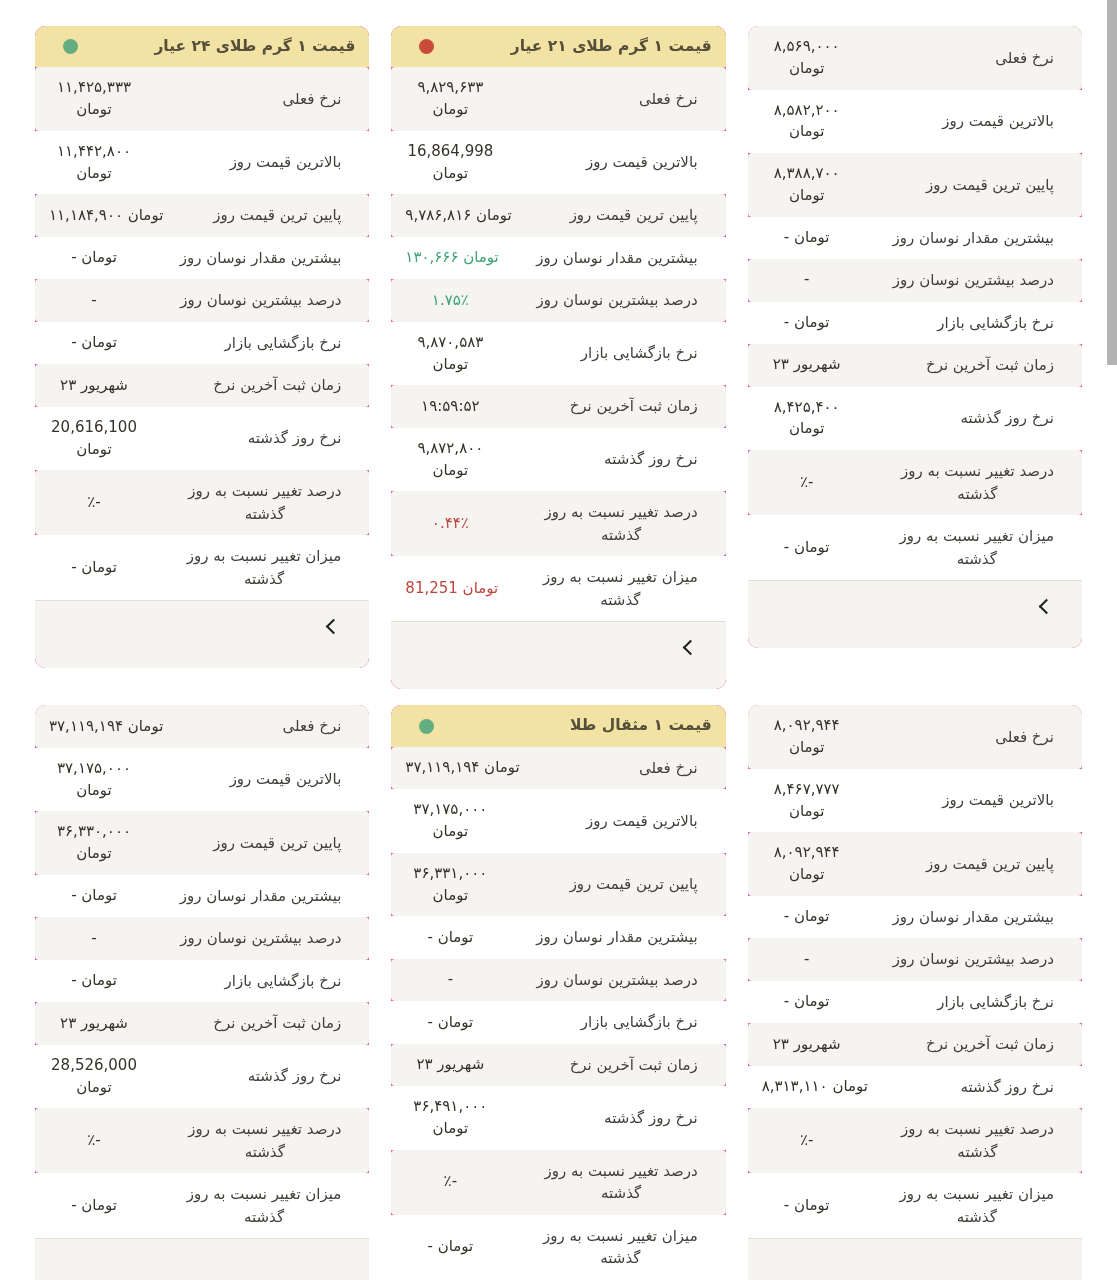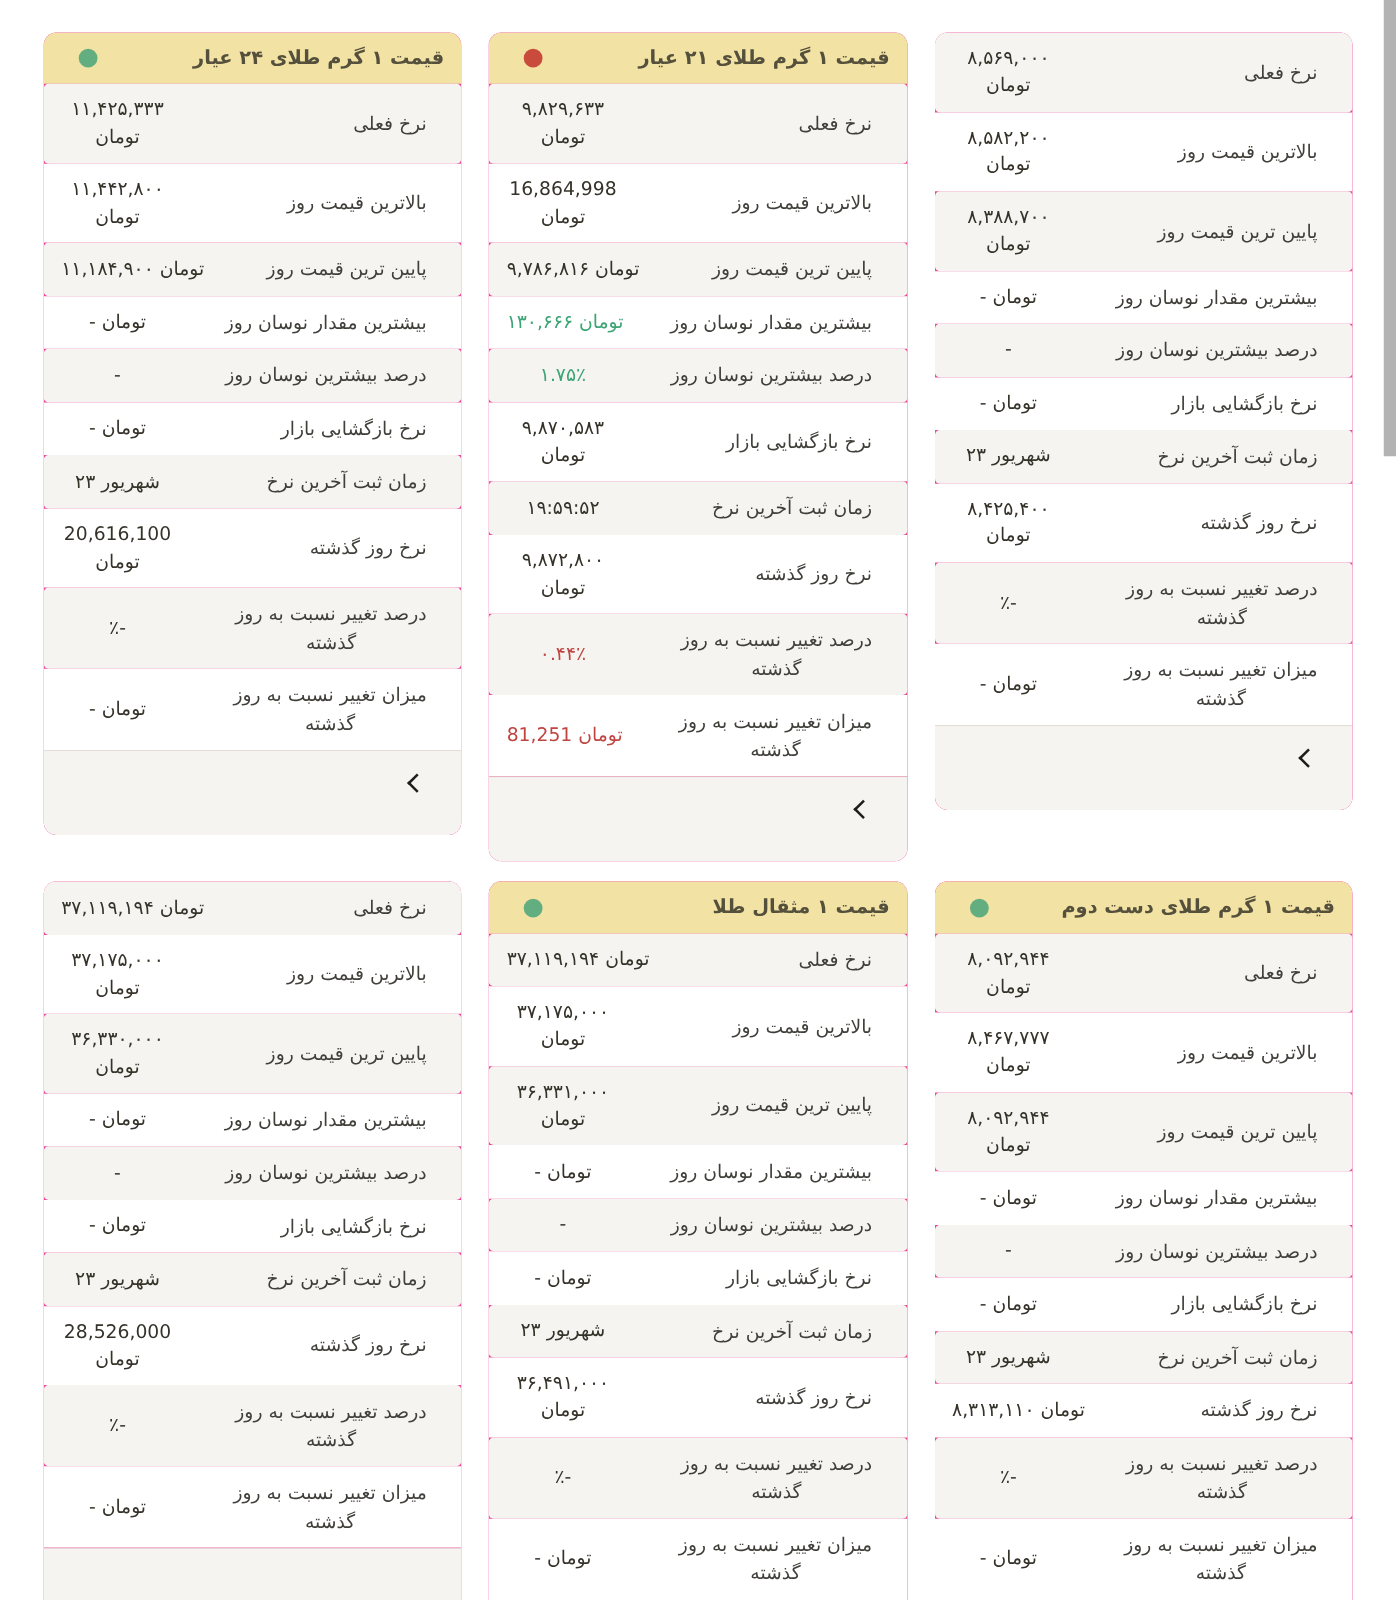--- a/index.html
+++ b/index.html
@@ -306,24 +306,20 @@
 گذشته</div>
     <div class="row-value">- تومان</div>
   </div>
 </div>
     <div class="card-footer">
       <span class="chevron-left"></span>
     </div>
   </div>
 
   <div class="card">
-    <div class="card-header">
-      <span class="card-title">قیمت ۱ گرم طلای دست دوم</span>
-      <span class="status-dot dot-green"></span>
-    </div>
     <div class="rows">
   <div class="row alt">
     <div class="row-label">نرخ فعلی</div>
     <div class="row-value">۸,۰۹۲,۹۴۴
 تومان</div>
   </div>
 
   <div class="row">
     <div class="row-label">بالاترین قیمت روز</div>
     <div class="row-value">۸,۴۶۷,۷۷۷

